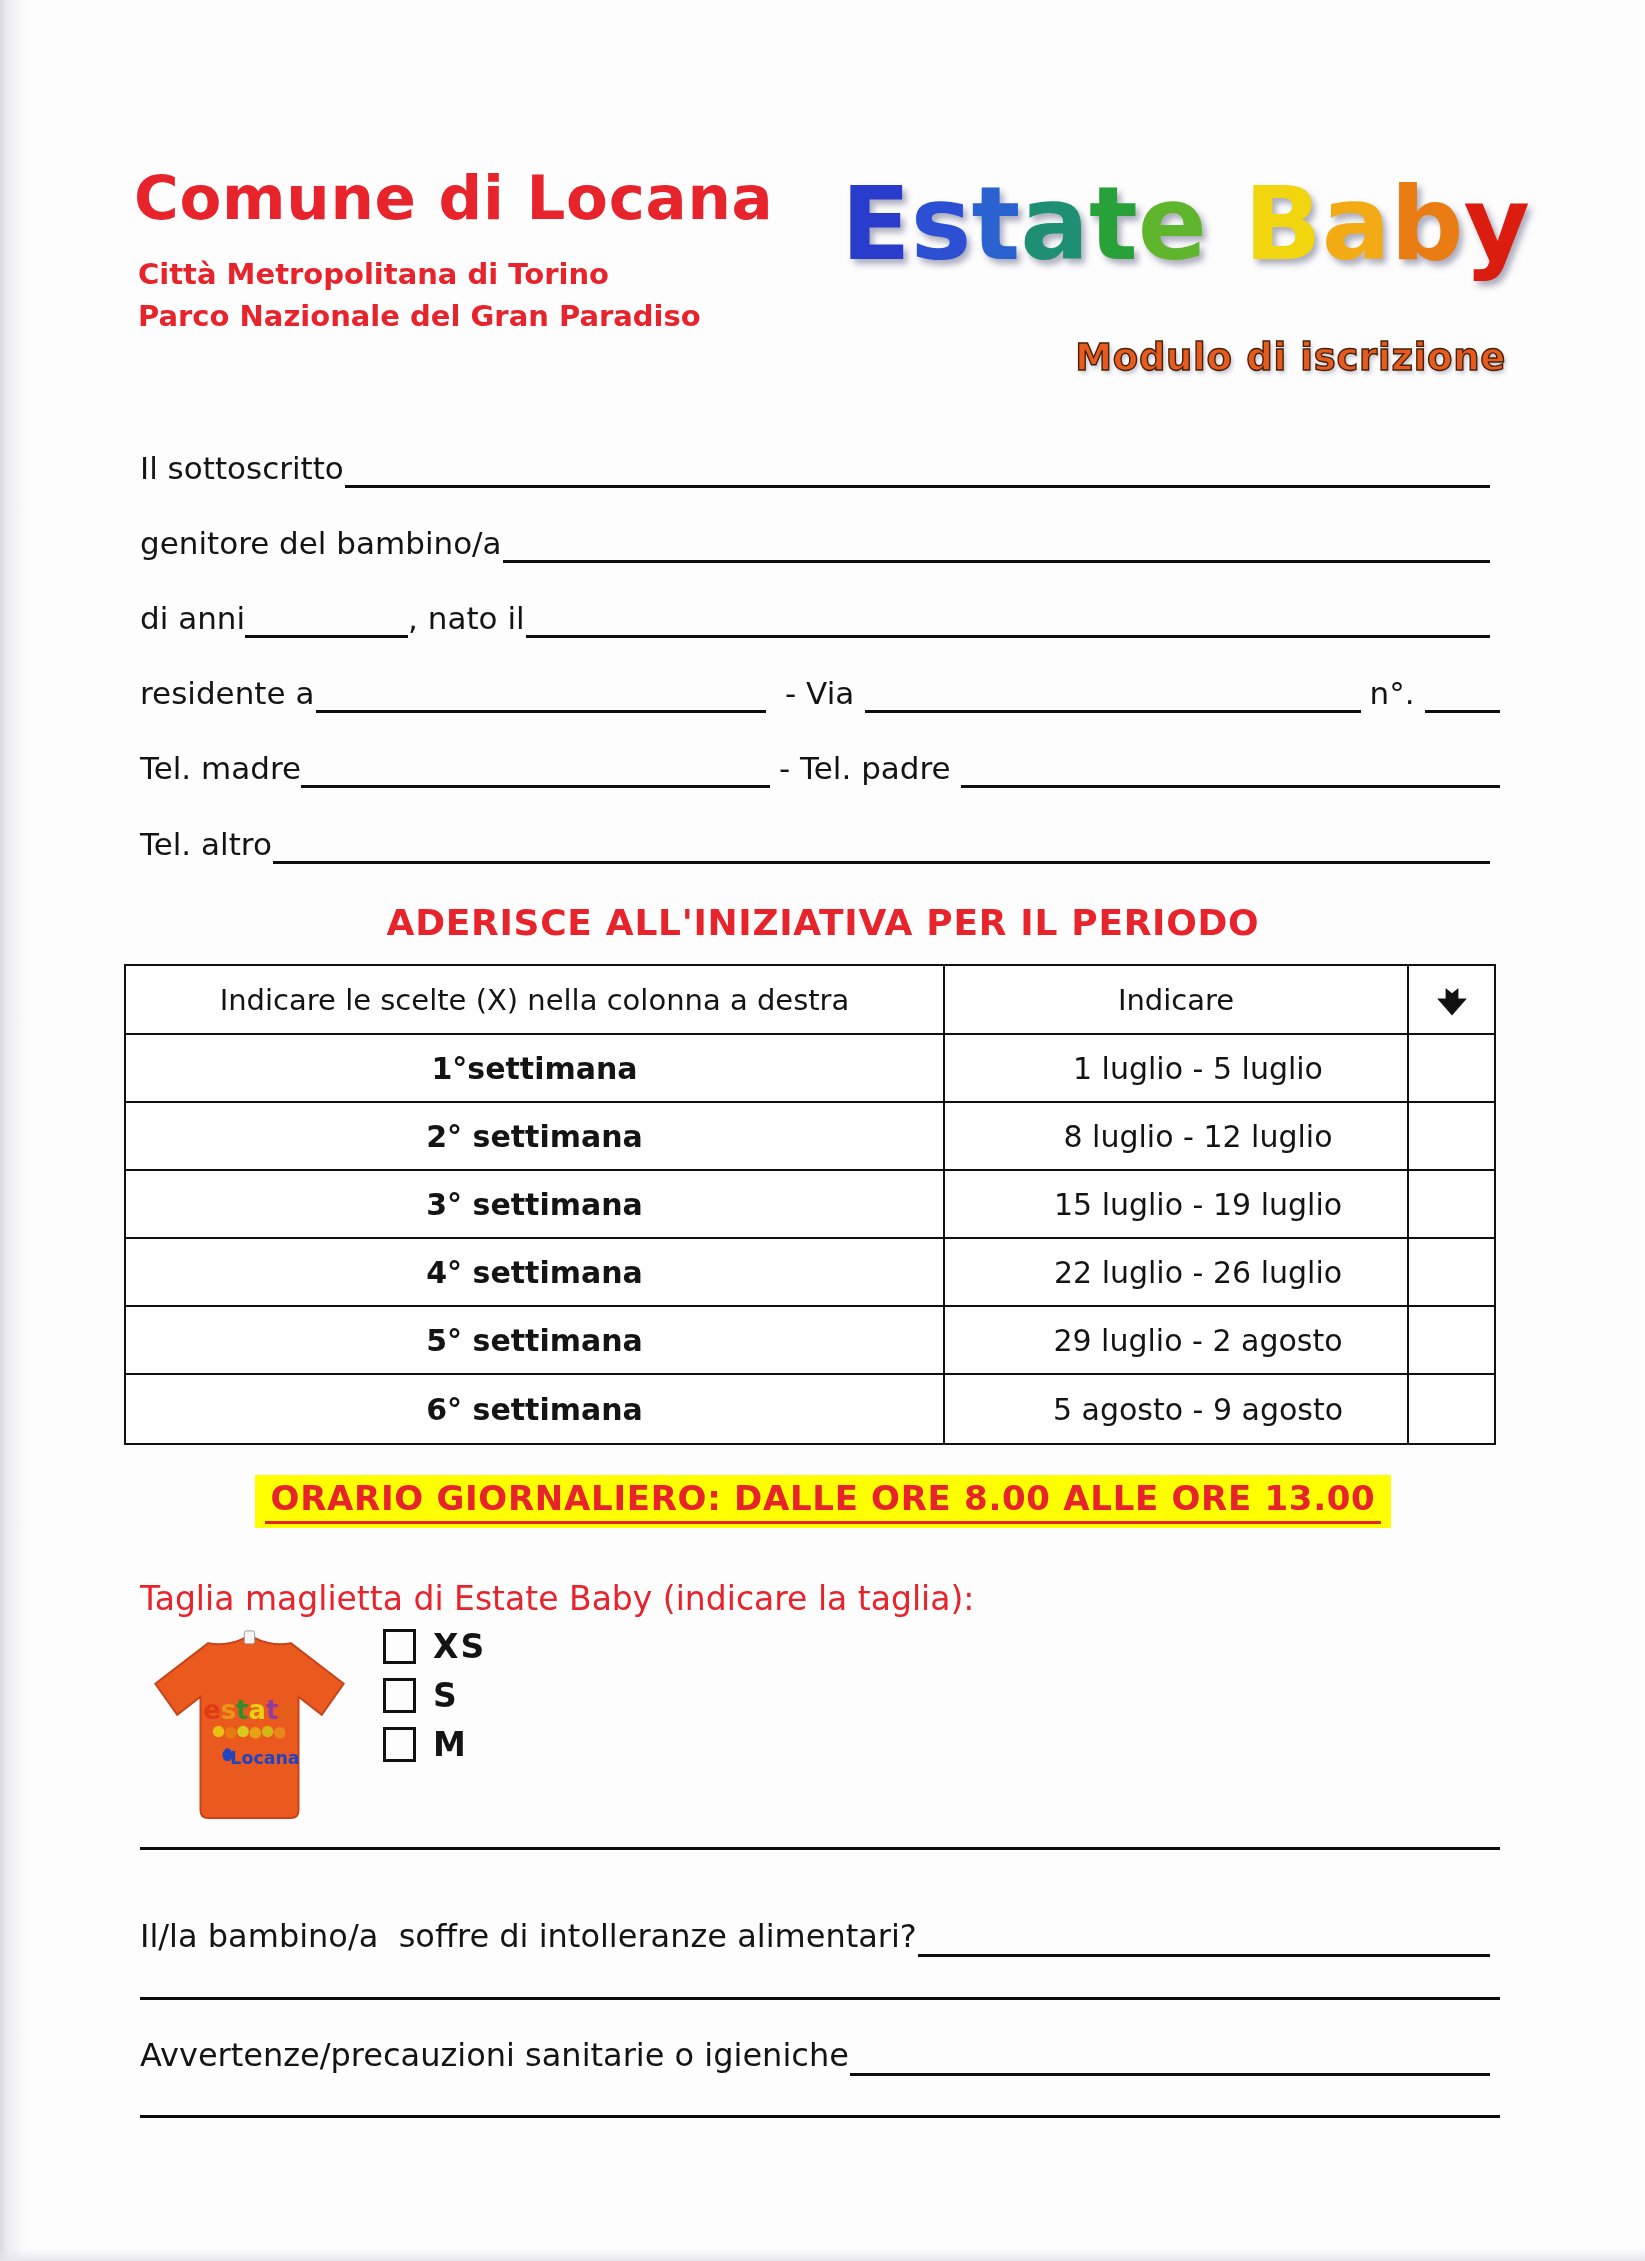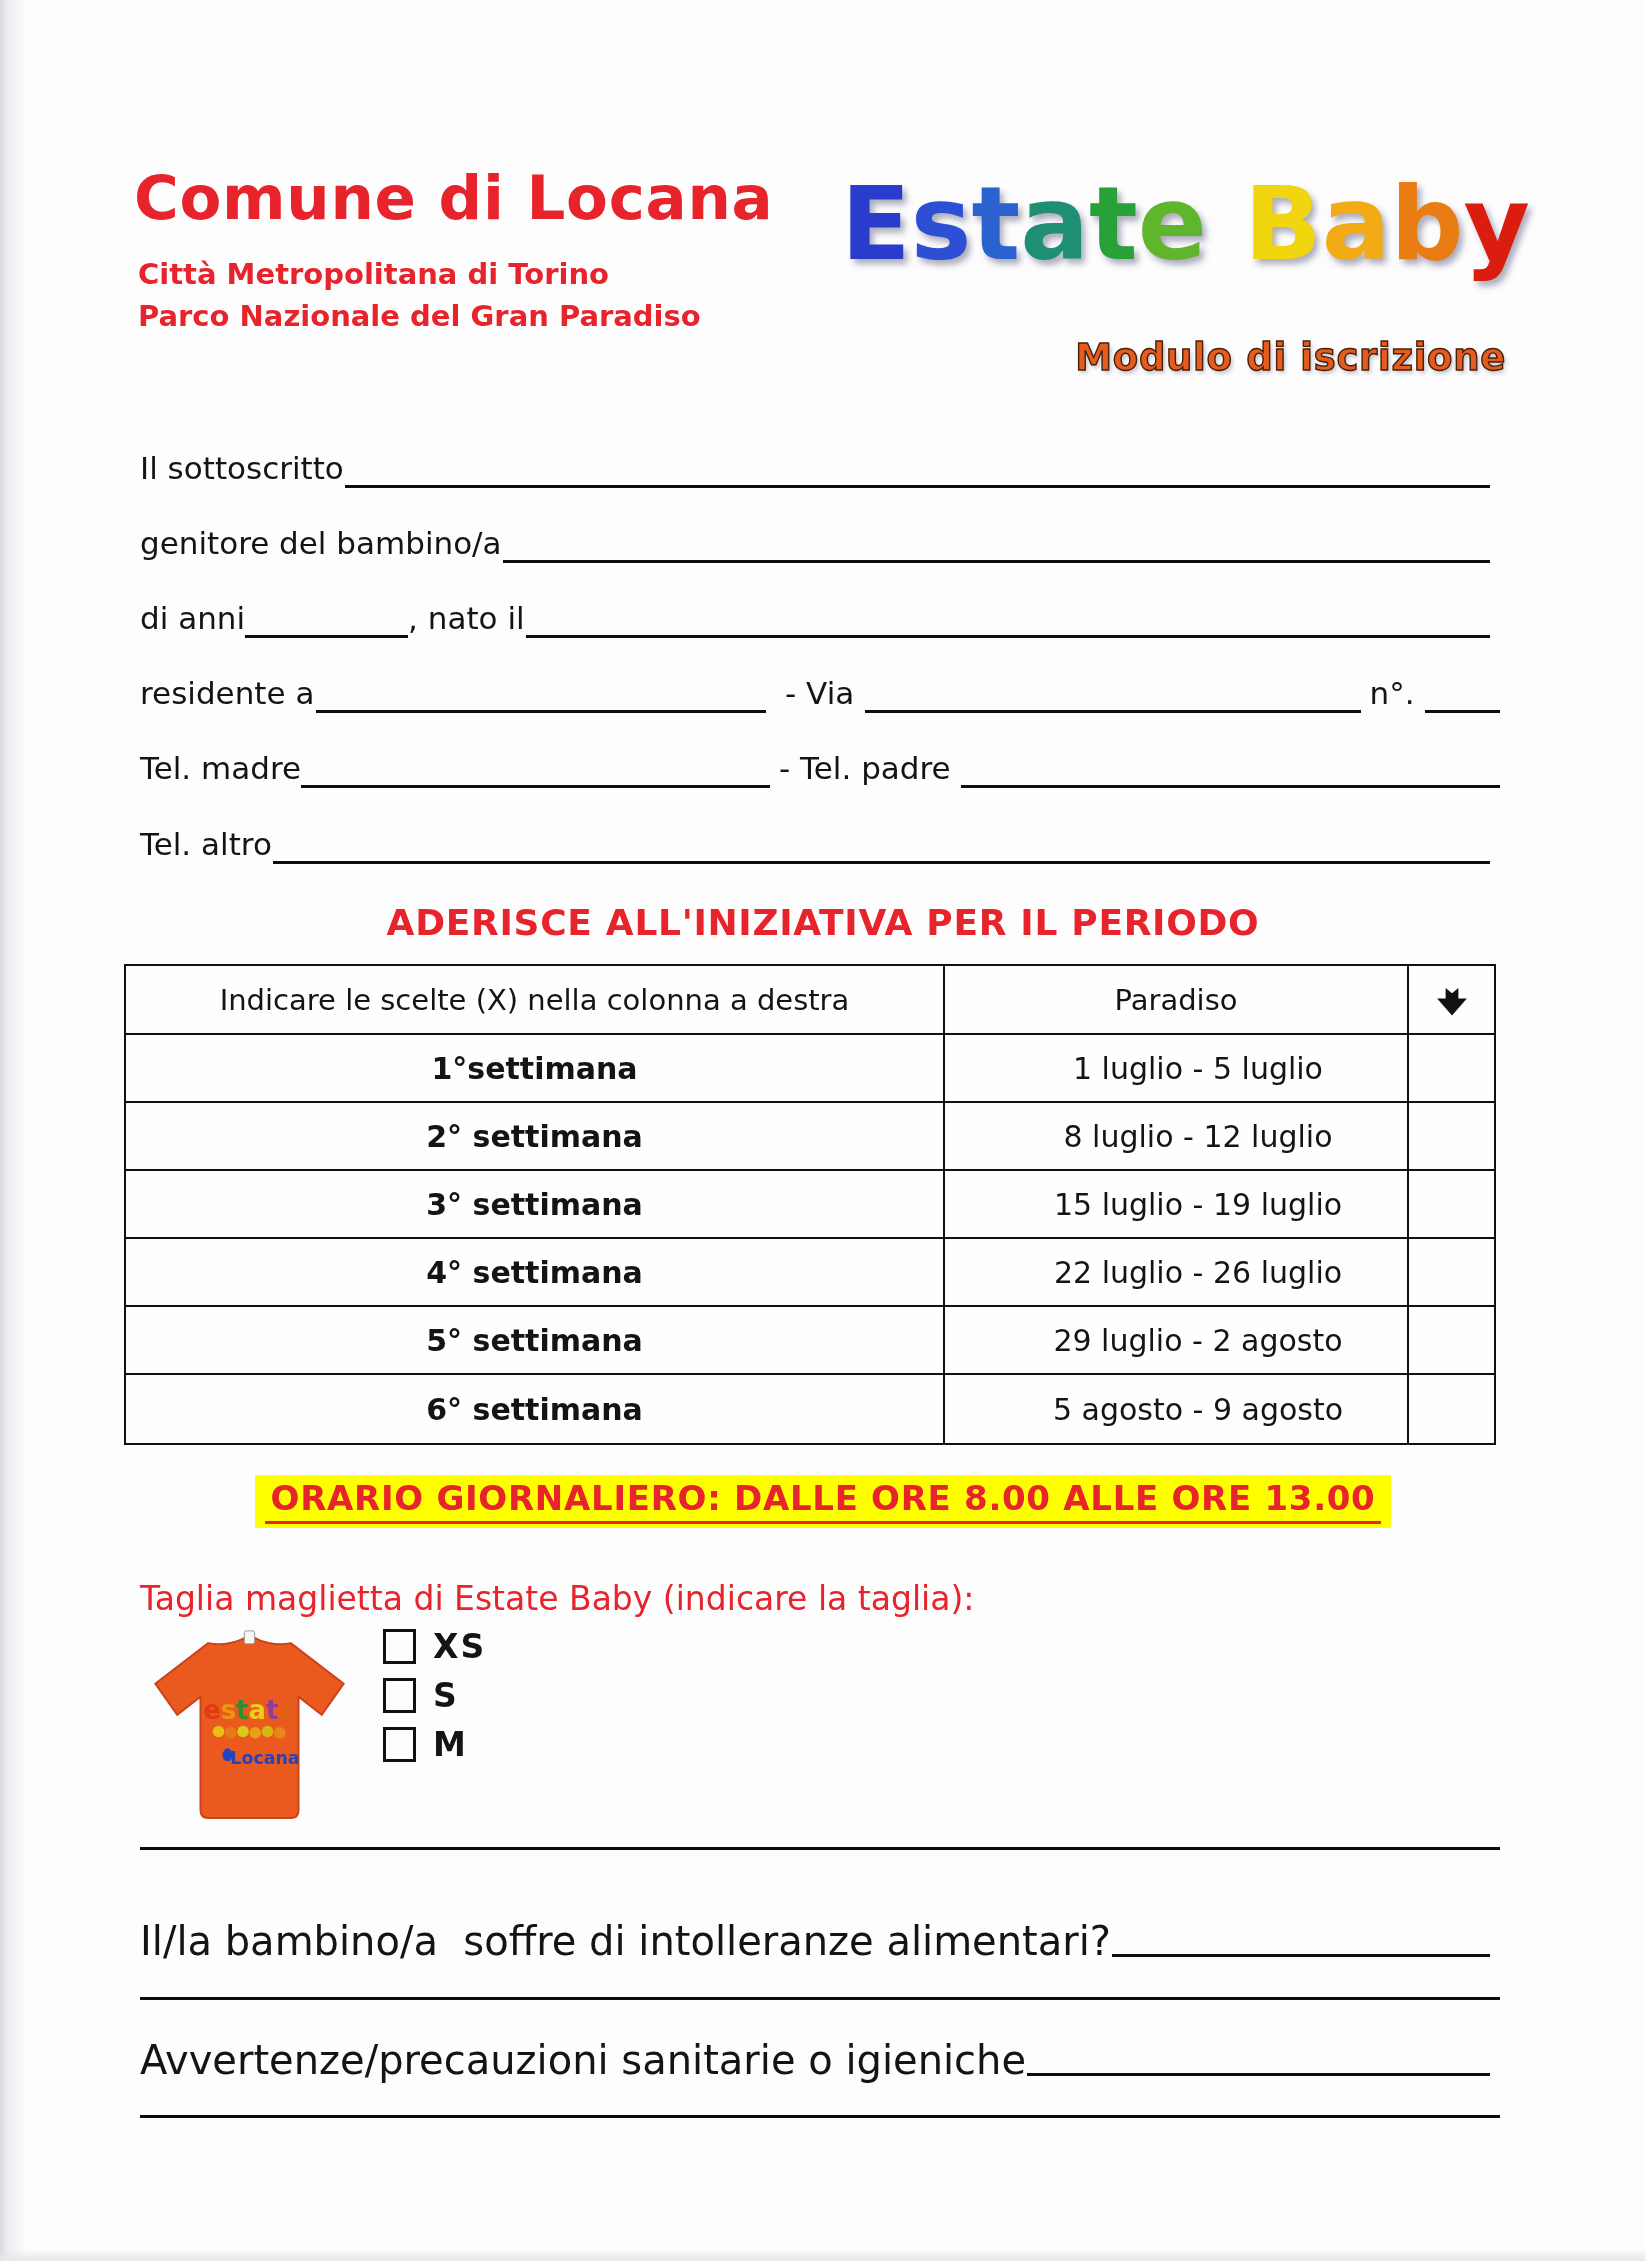--- a/index.html
+++ b/index.html
@@ -65,21 +65,21 @@
   .shirt-wrap { left:145px; top:1627px; width:209px; height:200px; }
 
   .sizes { left:383px; top:1629px; display:flex; flex-direction:column; gap:14px; }
   .size-row { display:flex; align-items:center; gap:17px; height:35px; }
   .cb { width:33px; height:35px; border:3.9px solid #111111; background:transparent; flex:0 0 auto; }
   .cbl { font-size:33px; font-weight:bold; letter-spacing:2px; }
 
   .rule { left:140px; width:1360px; height:0; border-top:3.9px solid #0c0c0c; }
   .r1 { top:1847px; } .r2 { top:1997px; } .r3 { top:2115px; }
 
-  .qrow { left:140px; width:1360px; height:39px; display:flex; align-items:flex-start; font-size:40px; }
+  .qrow { left:140px; width:1360px; height:39px; display:flex; align-items:flex-end; font-size:32px; }
   .qrow .lbl { white-space:pre; padding-bottom:2px; }
   .q1 { top:1918px; } .q2 { top:2037px; }
 </style>
 </head>
 <body>
 
 <div class="page">
 
   <div class="abs edge-left"></div>
   <div class="abs edge-bottom"></div>
@@ -125,21 +125,21 @@
 
   <div class="abs frow" style="top:825px">
     <span class="lbl">Tel. altro</span>
     <span class="blank grow mid0"></span>
   </div>
 
   <div class="abs section-title">ADERISCE ALL'INIZIATIVA PER IL PERIODO</div>
 
   <div class="abs weeks">
     <div class="cell h-head th">Indicare le scelte (X) nella colonna a destra</div>
-    <div class="cell h-head th">Paradiso</div>
+    <div class="cell h-head th">Indicare</div>
     <div class="cell h-head c3">
       <span>
         <svg width="34" height="39" viewBox="0 0 32 36" aria-hidden="true">
           <path d="M16 34 L2 18 L10 18 L10 8 L16 13 L22 8 L22 18 L30 18 Z" fill="#111111"></path>
         </svg>
       </span>
     </div>
 
     <div class="cell h-row wk">1°settimana</div>
     <div class="cell h-row dt">1 luglio - 5 luglio</div>

